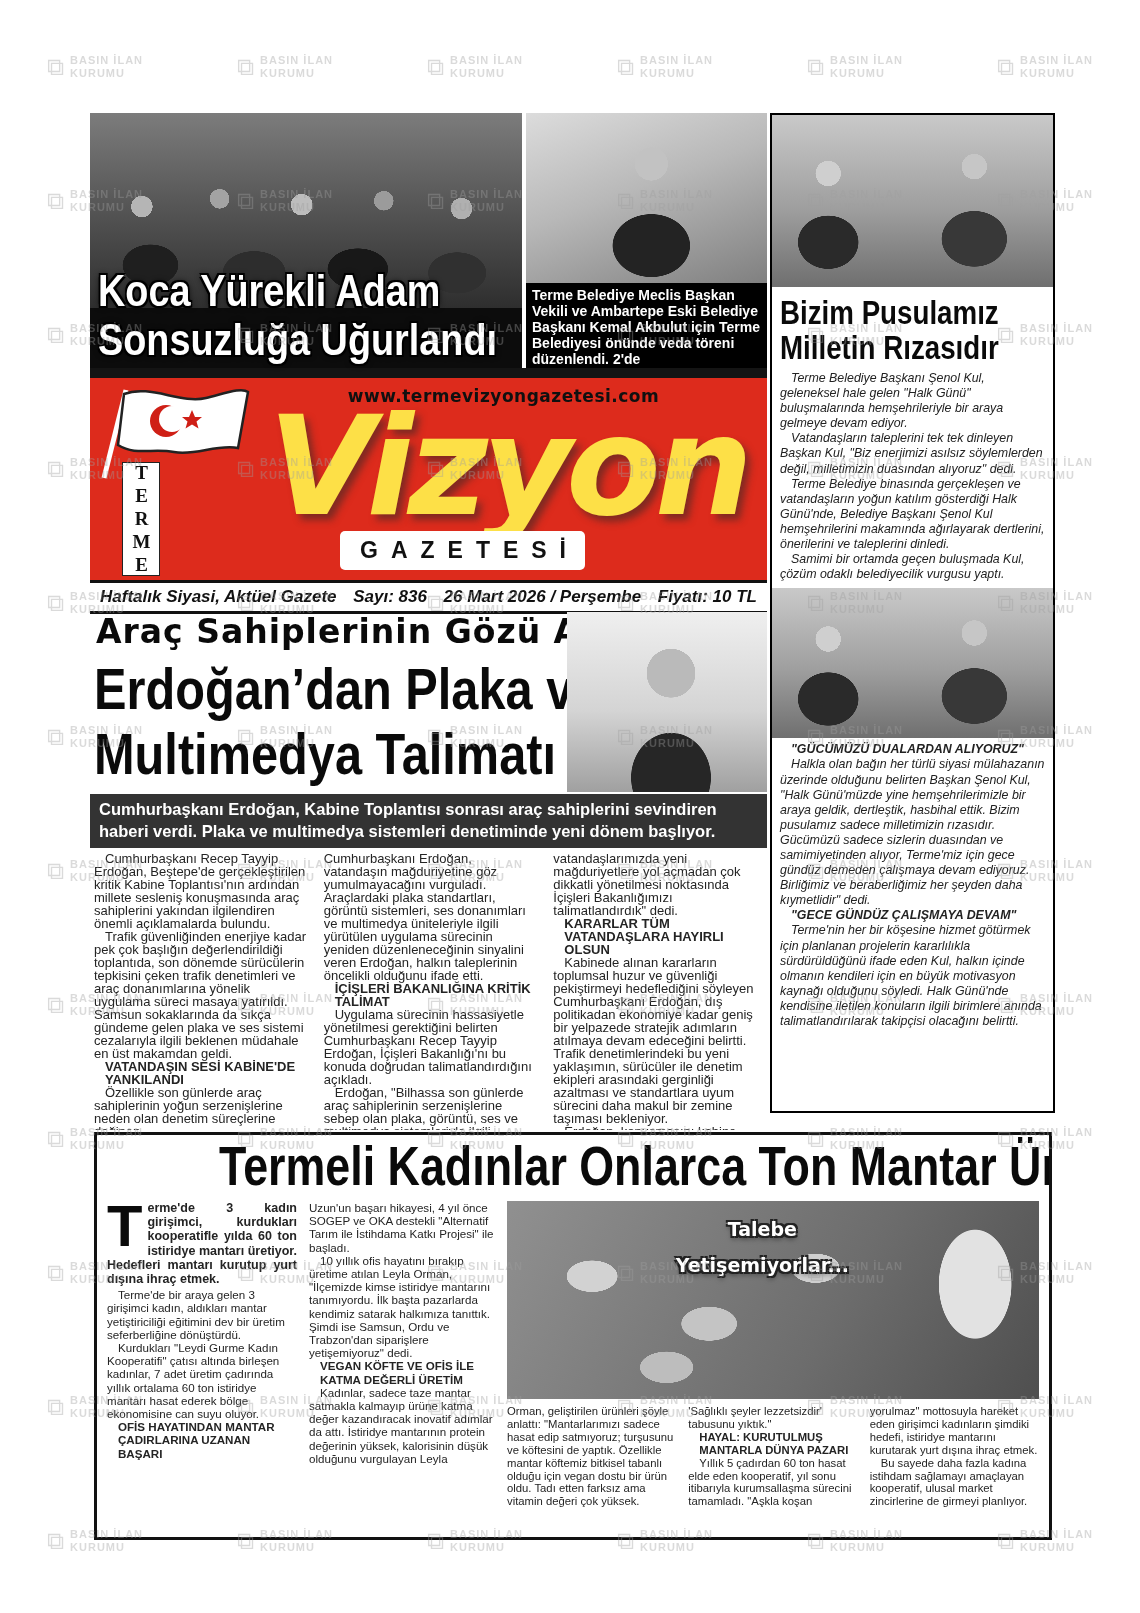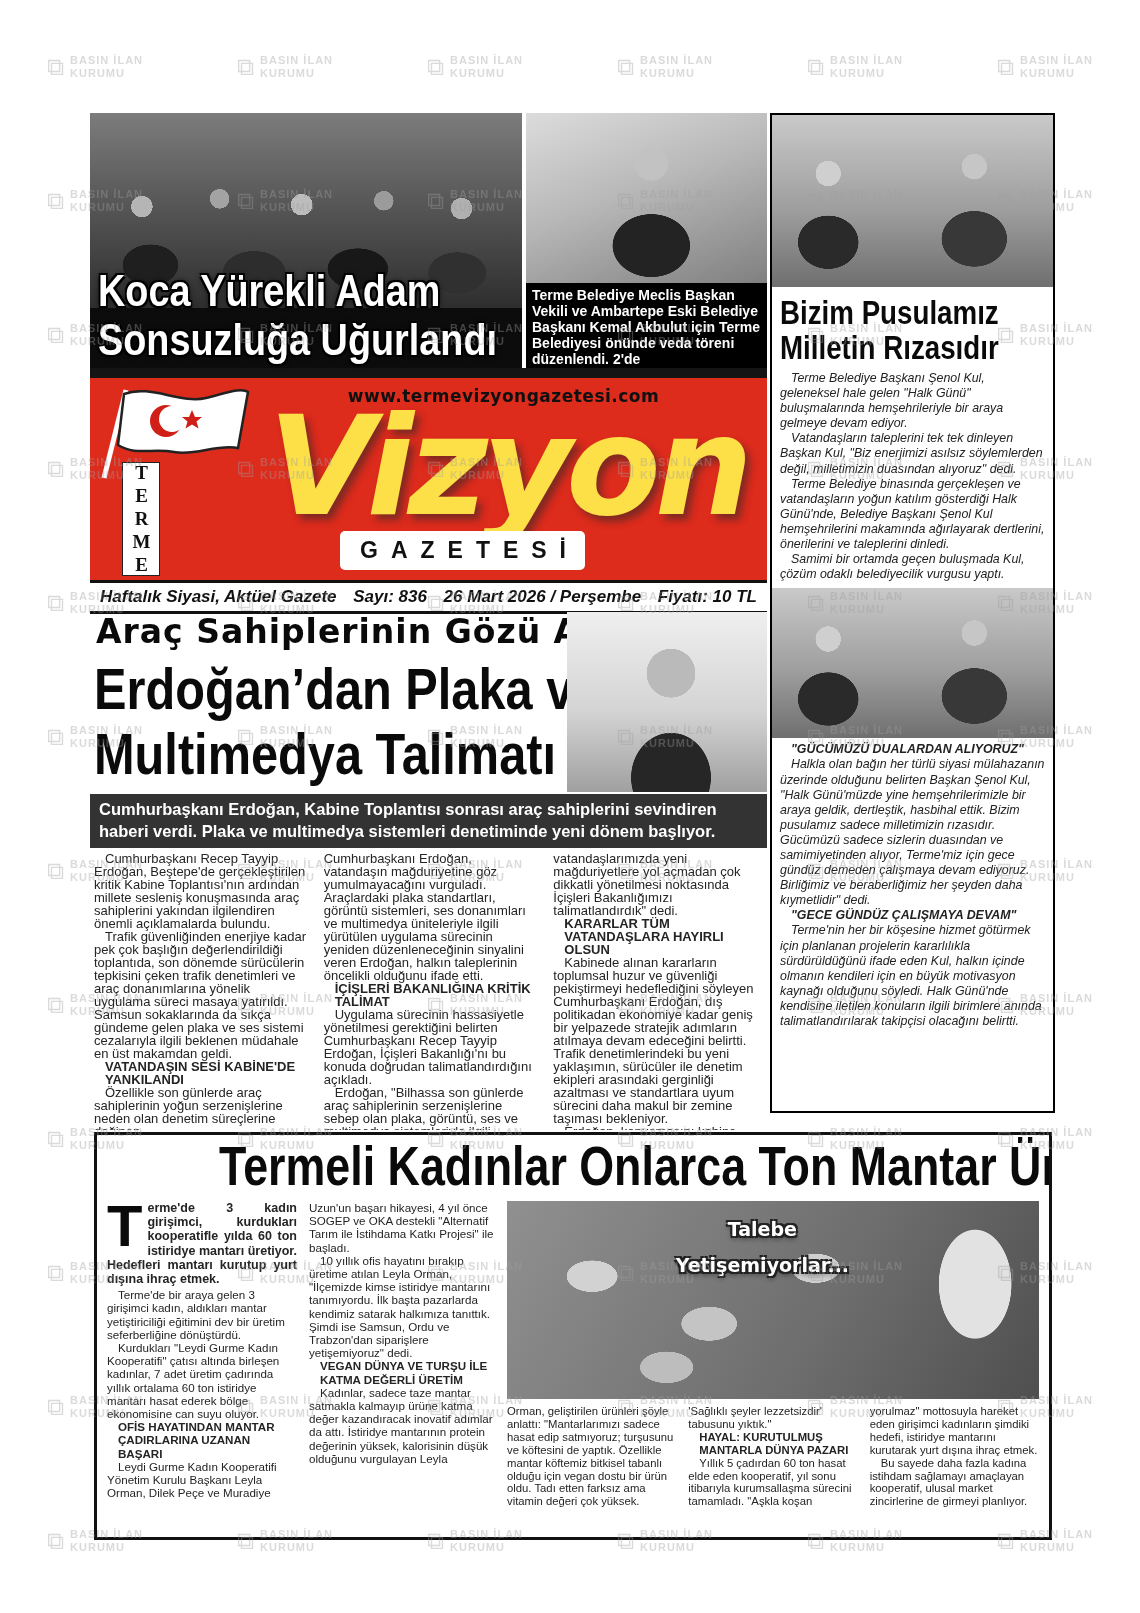--- a/index.html
+++ b/index.html
@@ -218,27 +218,26 @@
     </div>
     <div id="bb-content">
       <div class="bb-col">
         <p id="bb-intro">
           <span id="bb-dropcap">T</span><span>erme'de 3 kadın girişimci, kurdukları kooperatifle yılda 60 ton istiridye mantarı üretiyor. Hedefleri mantarı kurutup yurt dışına ihraç etmek.</span>
         </p>
         <div>
             <p class="col-p">Terme'de bir araya gelen 3 girişimci kadın, aldıkları mantar yetiştiriciliği eğitimini dev bir üretim seferberliğine dönüştürdü.</p>
             <p class="col-p">Kurdukları "Leydi Gurme Kadın Kooperatifi" çatısı altında birleşen kadınlar, 7 adet üretim çadırında yıllık ortalama 60 ton istiridye mantarı hasat ederek bölge ekonomisine can suyu oluyor.</p>
             <p class="col-h">OFİS HAYATINDAN MANTAR ÇADIRLARINA UZANAN BAŞARI</p>
-            <p class="col-p">Leydi Gurme Kadın Kooperatifi Yönetim Kurulu Başkanı Leyla Orman, Dilek Peçe ve Muradiye</p>
           </div>
       </div>
       <div class="bb-col second">
           <p class="col-p cont">Uzun'un başarı hikayesi, 4 yıl önce SOGEP ve OKA destekli "Alternatif Tarım ile İstihdama Katkı Projesi" ile başladı.</p>
           <p class="col-p">10 yıllık ofis hayatını bırakıp üretime atılan Leyla Orman, "İlçemizde kimse istiridye mantarını tanımıyordu. İlk başta pazarlarda kendimiz satarak halkımıza tanıttık. Şimdi ise Samsun, Ordu ve Trabzon'dan siparişlere yetişemiyoruz" dedi.</p>
-          <p class="col-h">VEGAN DÜNYA VE TURŞU İLE KATMA DEĞERLİ ÜRETİM</p>
+          <p class="col-h">VEGAN KÖFTE VE OFİS İLE KATMA DEĞERLİ ÜRETİM</p>
           <p class="col-p">Kadınlar, sadece taze mantar satmakla kalmayıp ürüne katma değer kazandıracak inovatif adımlar da attı. İstiridye mantarının protein değerinin yüksek, kalorisinin düşük olduğunu vurgulayan Leyla</p>
         </div>
       <div id="bb-right">
         <div id="bb-photo" class="ph ph-mushroom">
           <div id="bb-overlay">
             <div>Talebe</div>
             <div>Yetişemiyorlar...</div>
           </div>
         </div>
         <div id="bb-subcols">

